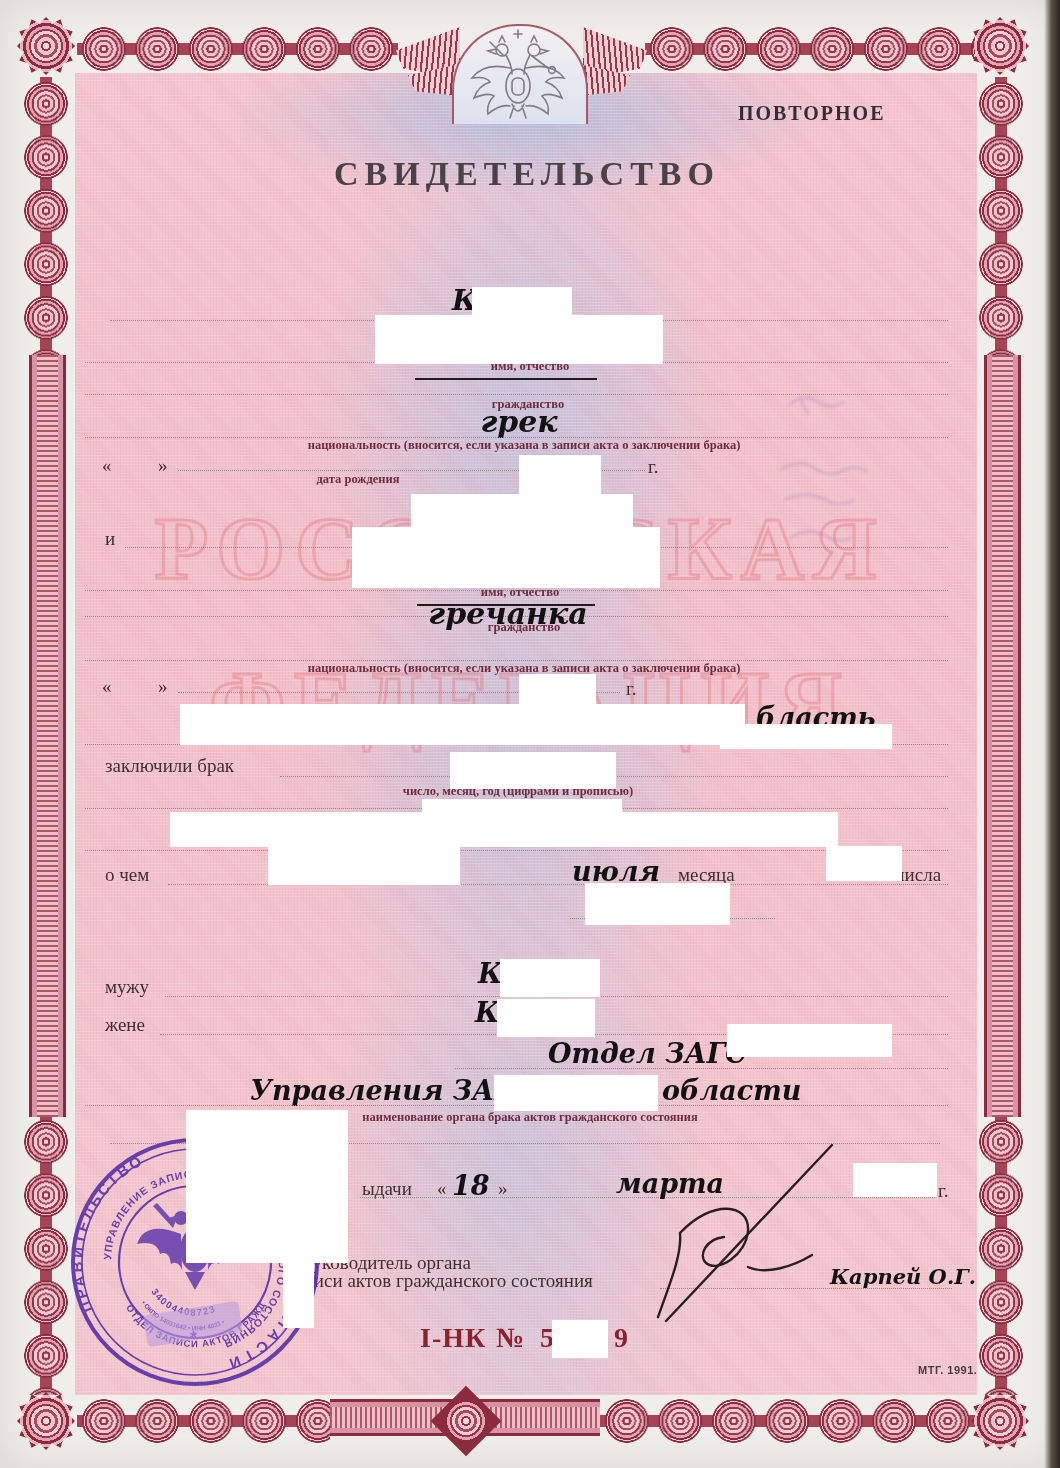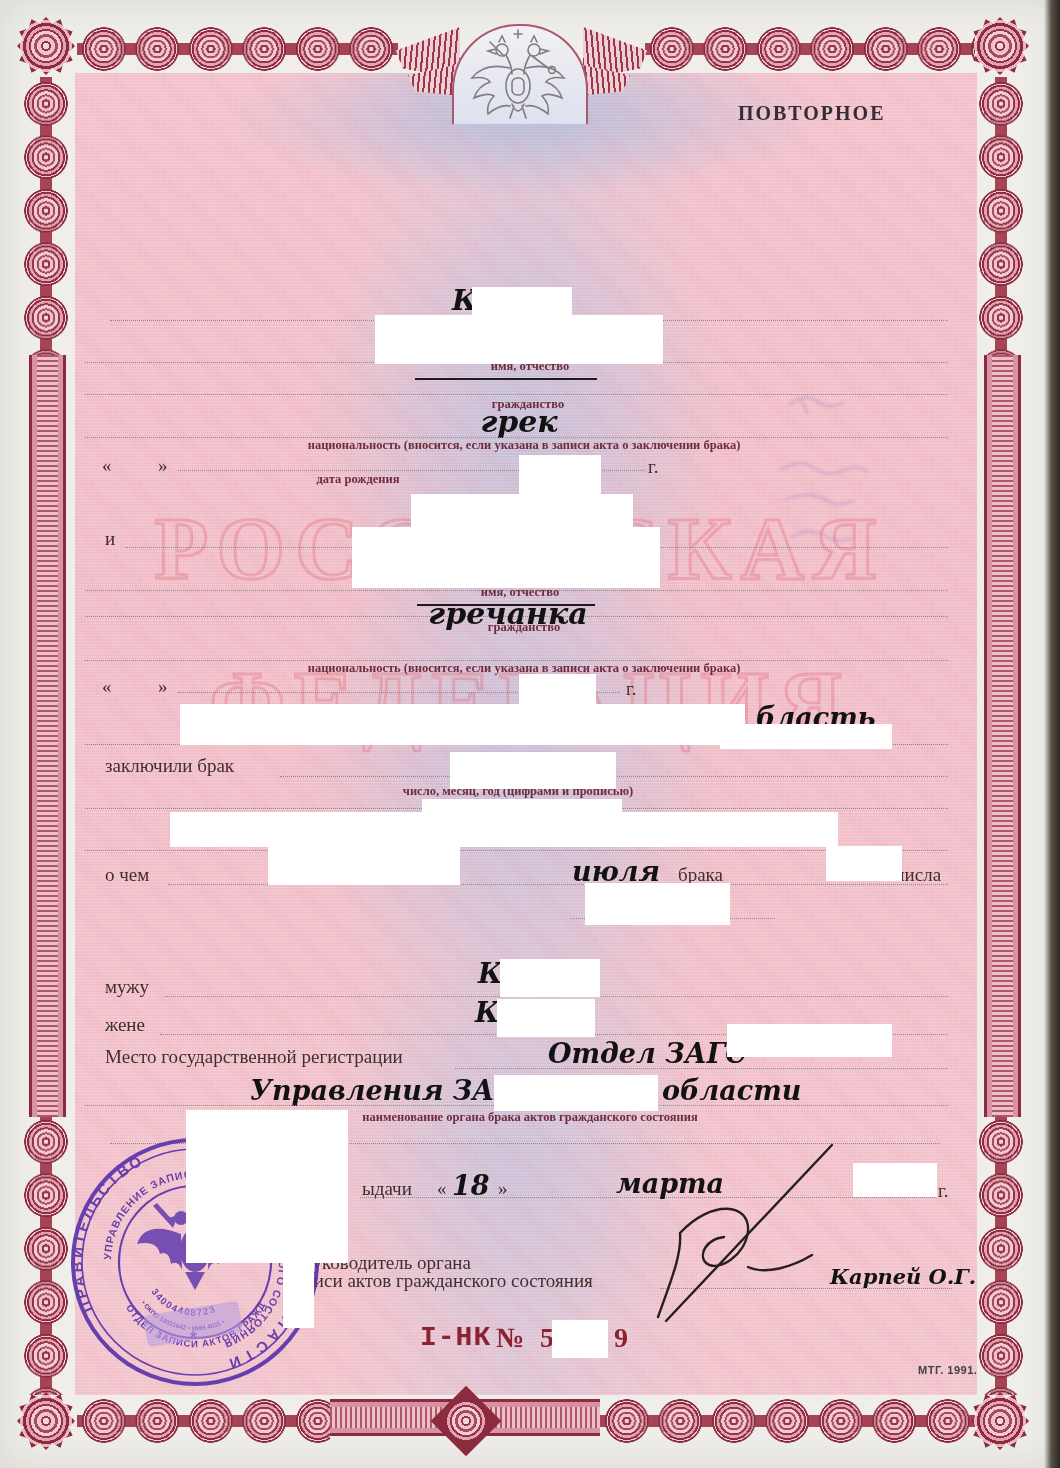--- a/index.html
+++ b/index.html
@@ -107,20 +107,21 @@
       <ellipse cx="62" cy="60" rx="12" ry="17"></ellipse>
       <rect x="56" y="52" width="12" height="17" rx="5"></rect>
       <path d="M56 78 Q62 92 68 78 M58 80 L54 92 M66 80 L70 92"></path>
       <path d="M48 30 L34 16 M76 30 L92 42"></path>
       <circle cx="96" cy="44" r="3.4"></circle>
     </g>
   </svg>
 
   <div id="dup">ПОВТОРНОЕ</div>
   <div id="title">
+    <div>СВИДЕТЕЛЬСТВО</div>
   </div>
 
   <div class="hw" style="left:452px;top:284px;font-size:28px;">К</div>
   <div class="dot" style="left:110px;top:320px;width:838px;"></div>
   <div class="dot" style="left:85px;top:362px;width:863px;"></div>
   <div class="lbl" style="left:530px;top:359px;">имя, отчество</div>
   <div class="ul" style="left:415px;top:378px;width:182px;"></div>
   <div class="dot" style="left:85px;top:394px;width:863px;"></div>
   <div class="lbl" style="left:528px;top:397px;">гражданство</div>
   <div class="hw hw30" style="left:519px;top:404px;">грек</div>
@@ -151,32 +152,31 @@
   <div class="dot" style="left:85px;top:744px;width:863px;"></div>
   <div class="ft" style="left:105px;top:755px;">заключили брак</div>
   <div class="dot" style="left:280px;top:776px;width:668px;"></div>
   <div class="lbl" style="left:518px;top:784px;">число, месяц, год (цифрами и прописью)</div>
   <div class="dot" style="left:85px;top:808px;width:863px;"></div>
   <div class="dot" style="left:85px;top:850px;width:863px;"></div>
   <div class="ft" style="left:105px;top:864px;">о чем</div>
   <div class="dot" style="left:168px;top:884px;width:780px;"></div>
   <div class="ft" style="left:378px;top:864px;">года</div>
   <div class="hw" style="left:572px;top:856px;">июля</div>
-  <div class="ft" style="left:678px;top:864px;">брака</div>
+  <div class="ft" style="left:678px;top:864px;">месяца</div>
   <div class="ft" style="left:895px;top:864px;">числа</div>
 
   <div class="dot" style="left:570px;top:918px;width:205px;"></div>
   <div class="hw" style="left:478px;top:958px;">К</div>
   <div class="ft" style="left:105px;top:976px;">мужу</div>
   <div class="dot" style="left:165px;top:996px;width:783px;"></div>
   <div class="hw" style="left:475px;top:997px;">К</div>
   <div class="ft" style="left:105px;top:1014px;">жене</div>
   <div class="dot" style="left:160px;top:1034px;width:788px;"></div>
   <div class="hw" style="left:548px;top:1038px;">Отдел ЗАГС</div>
-  <div class="ft" style="left:105px;top:1046px;">Место государственной регистрации</div>
   <div class="dot" style="left:455px;top:1068px;width:493px;"></div>
   <div class="hw" style="left:250px;top:1075px;">Управления ЗАГС</div>
   <div class="hw" style="left:662px;top:1075px;">области</div>
   <div class="dot" style="left:85px;top:1105px;width:863px;"></div>
   <div class="lbl" style="left:530px;top:1110px;">наименование органа брака актов гражданского состояния</div>
   <div class="dot" style="left:110px;top:1143px;width:830px;"></div>
 
   <div class="ft" style="left:362px;top:1178px;">ыдачи</div>
   <div class="ft" style="left:437px;top:1178px;">«</div>
   <div class="hw" style="left:452px;top:1170px;">18</div>
@@ -184,21 +184,21 @@
   <div class="dot" style="left:360px;top:1197px;width:575px;"></div>
   <div class="hw" style="left:616px;top:1168px;">марта</div>
   <div class="ft" style="left:938px;top:1180px;">г.</div>
 
   <div class="ft" style="left:302px;top:1252px;">Руководитель органа</div>
   <div class="ft" style="left:288px;top:1270px;">записи актов гражданского состояния</div>
   <div class="dot" style="left:660px;top:1288px;width:292px;"></div>
   <div id="signer">Карпей О.Г.</div>
 
   <div id="series">
-    <span style="left:420px;top:1322px;font-family:Liberation Mono, monospace;">І-НК</span>
+    <span style="left:420px;top:1322px;">І-НК</span>
     <span style="left:496px;top:1322px;">№</span>
     <span style="left:540px;top:1322px;">5</span>
     <span style="left:614px;top:1322px;">9</span>
   </div>
   <div id="printer">МТГ. 1991.</div>
 
   <svg class="abs" style="left:770px;top:380px;z-index:2;filter:blur(1.6px);opacity:.5;" width="200" height="190" viewBox="0 0 200 190">
     <g stroke="rgba(104,92,182,.45)" fill="none" stroke-width="2.4">
       <path d="M18 26 q14 -14 30 -4 q12 8 26 0 M30 18 l8 16"></path>
       <path d="M10 90 q20 -12 34 -2 q14 10 30 2 q12 -6 24 2"></path>

